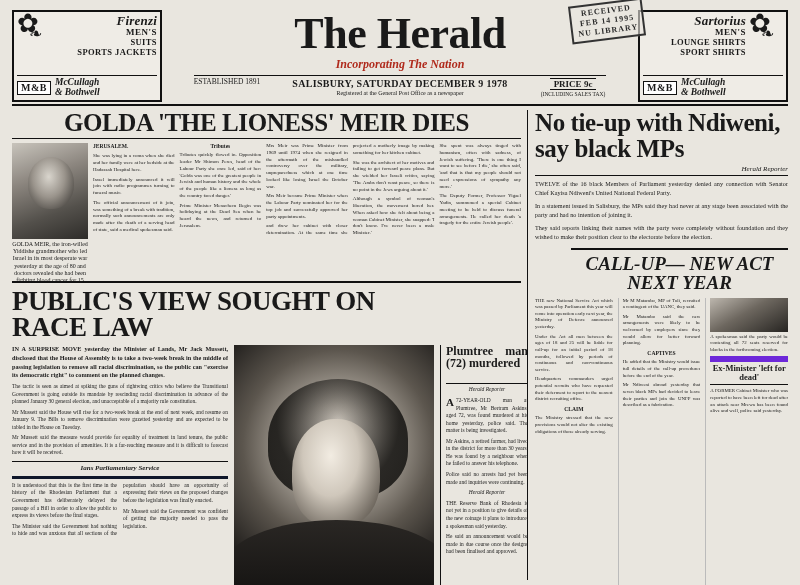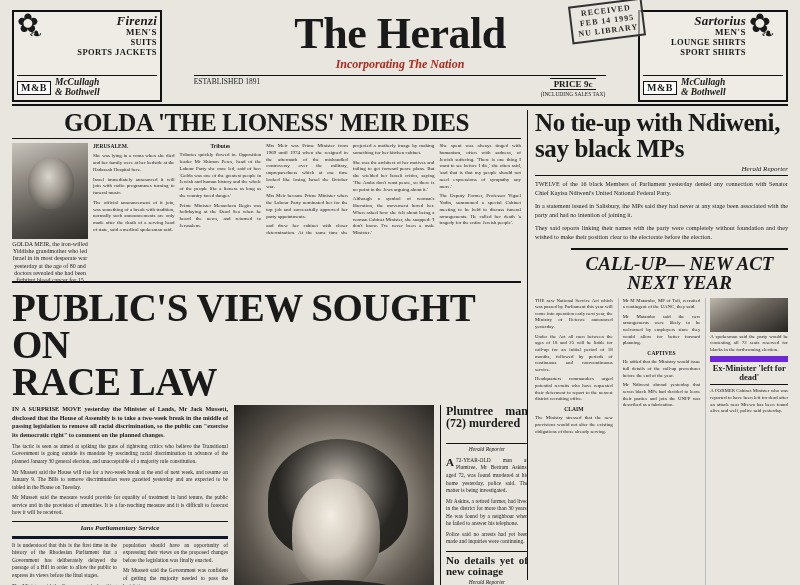--- a/index.html
+++ b/index.html
@@ -272,21 +272,21 @@
     font-weight: bold;
     text-align: center;
     font-size: 5.5px;
     margin-bottom: 2px;
   }
 
   
   .hl-public {
     font-family: "Liberation Serif", serif;
     font-weight: bold;
-    font-size: 39px;
+    font-size: 27px;
     line-height: 0.95;
     letter-spacing: -0.5px;
     margin-top: 6px;
   }
   .hl-public .l2 { display: block; }
   .public-body {
     display: flex;
     gap: 6px;
     margin-top: 5px;
     height: 285px;
@@ -485,20 +485,24 @@
         <div class="mb-name"><i>McCullagh</i><br><i>&amp; Bothwell</i></div>
       </div>
     </div>
 
     <div class="masthead-centre">
       <div class="paper-title">The Herald</div>
       <div class="paper-sub">Incorporating The Nation</div>
       <div class="masthead-rule"></div>
       <div class="masthead-meta">
         <div class="meta-left">ESTABLISHED 1891</div>
+        <div class="meta-mid">
+          <div class="meta-date">SALISBURY, SATURDAY DECEMBER 9 1978</div>
+          <div class="meta-reg">Registered at the General Post Office as a newspaper</div>
+        </div>
         <div class="meta-right">
           <div class="meta-price">PRICE 9c</div>
           <div class="meta-price-sub">(INCLUDING SALES TAX)</div>
         </div>
       </div>
       <div class="stamp">RECEIVED<br>FEB 14 1995<br>NU LIBRARY</div>
     </div>
 
     <div class="ad-box">
       <div class="ad-top">
@@ -574,21 +578,20 @@
           </div>
 
         </div>
 
         <div class="pb-col pb-right">
           <div class="plum-head">Plumtree man (72) murdered</div>
           <div class="byline">Herald Reporter</div>
           <p class="drop-cap">A 72-YEAR-OLD man at Plumtree, Mr Bertram Askins, aged 72, was found murdered at his home yesterday, police said. The matter is being investigated.</p>
           <p>Mr Askins, a retired farmer, had lived in the district for more than 30 years. He was found by a neighbour when he failed to answer his telephone.</p>
           <p>Police said no arrests had yet been made and inquiries were continuing.</p>
-          <div class="mini-head">No details yet of new coinage</div>
           <div class="byline">Herald Reporter</div>
           <p>THE Reserve Bank of Rhodesia is not yet in a position to give details of the new coinage it plans to introduce, a spokesman said yesterday.</p>
           <p>He said an announcement would be made in due course once the designs had been finalised and approved.</p>
         </div>
       </div>
     </div>
 
     <div class="right-col">
       <div class="hl-notie">No tie-up with Ndiweni, say black MPs</div>
       <div class="notie-byline">Herald Reporter</div>

